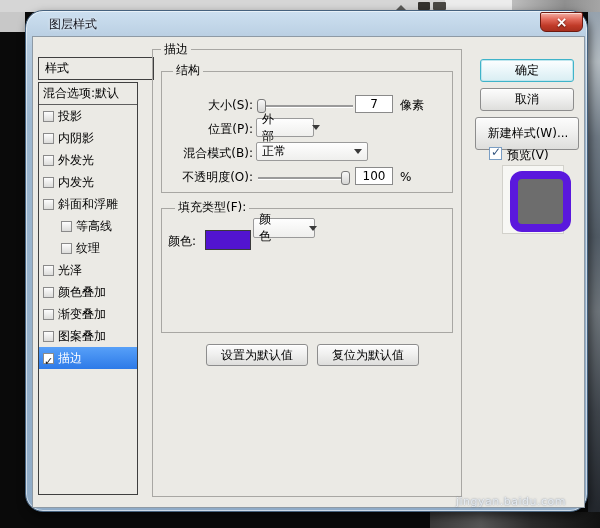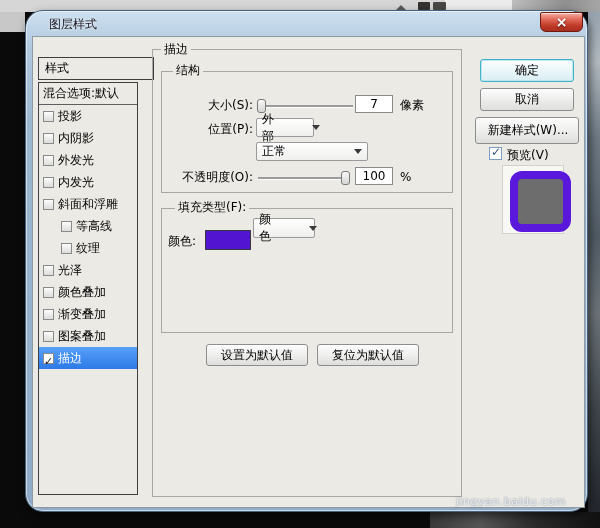--- a/index.html
+++ b/index.html
@@ -105,21 +105,21 @@
        font:12px "DejaVu Sans","Liberation Sans",sans-serif;color:#000;
        box-shadow:inset 0 1px 0 #fff;}
   .btn-setdef{position:absolute;left:53px;top:294px;width:102px;height:22px;}
   .btn-resetdef{position:absolute;left:164px;top:294px;width:102px;height:22px;}
 
   
   .btn-ok{position:absolute;left:447px;top:22px;width:94px;height:23px;
           border:1px solid #3fb3c9;box-shadow:inset 0 0 0 1px #bfe6ee;
           background:linear-gradient(180deg,#fdfeff,#ecf7fa 45%,#d9eef3);}
   .btn-cancel{position:absolute;left:447px;top:51px;width:94px;height:23px;}
-  .btn-newstyle{position:absolute;left:442px;top:80px;width:104px;height:27px;padding-left:8px;}
+  .btn-newstyle{position:absolute;left:442px;top:80px;width:104px;height:33px;padding-left:8px;}
 
   .preview-check{position:absolute;left:456px;top:110px;width:13px;height:13px;box-sizing:border-box;
                  border:1px solid #7a9ec4;background:#fff;cursor:pointer;}
   .preview-check::after{content:"✓";position:absolute;left:1px;top:-3px;font-size:12px;font-weight:bold;color:#33557f;}
   .preview-label{position:absolute;left:474px;top:110px;white-space:nowrap;}
 
   .preview-panel{position:absolute;left:469px;top:128px;width:62px;height:69px;box-sizing:border-box;
                  background:#f7f7f4;border:1px solid #d2d1cb;}
   .preview-shape{position:absolute;left:7px;top:5px;width:45px;height:45px;box-sizing:content-box;
                  border:8px solid #5a18dd;border-radius:12px;background:#6d6d6d;}
@@ -218,20 +218,21 @@
         <div class="slider-thumb thumb-size"></div>
         <input class="numbox num-size" readonly="" value="7" style="">
         <span class="unit unit-size">像素</span>
 
         <span class="fieldlabel lbl-pos">位置(P):</span>
         <div class="dropdown dd-pos">
           <span>外部</span>
           <span class="dd-arrow"></span>
         </div>
 
+        <span class="fieldlabel lbl-blend">混合模式(B):</span>
         <div class="dropdown dd-blend">
           <span>正常</span>
           <span class="dd-arrow"></span>
         </div>
 
         <span class="fieldlabel lbl-opacity">不透明度(O):</span>
         <div class="slider-track track-opacity"></div>
         <div class="slider-thumb thumb-opacity"></div>
         <input class="numbox num-opacity" readonly="" value="100" style="">
         <span class="unit unit-opacity">%</span>

